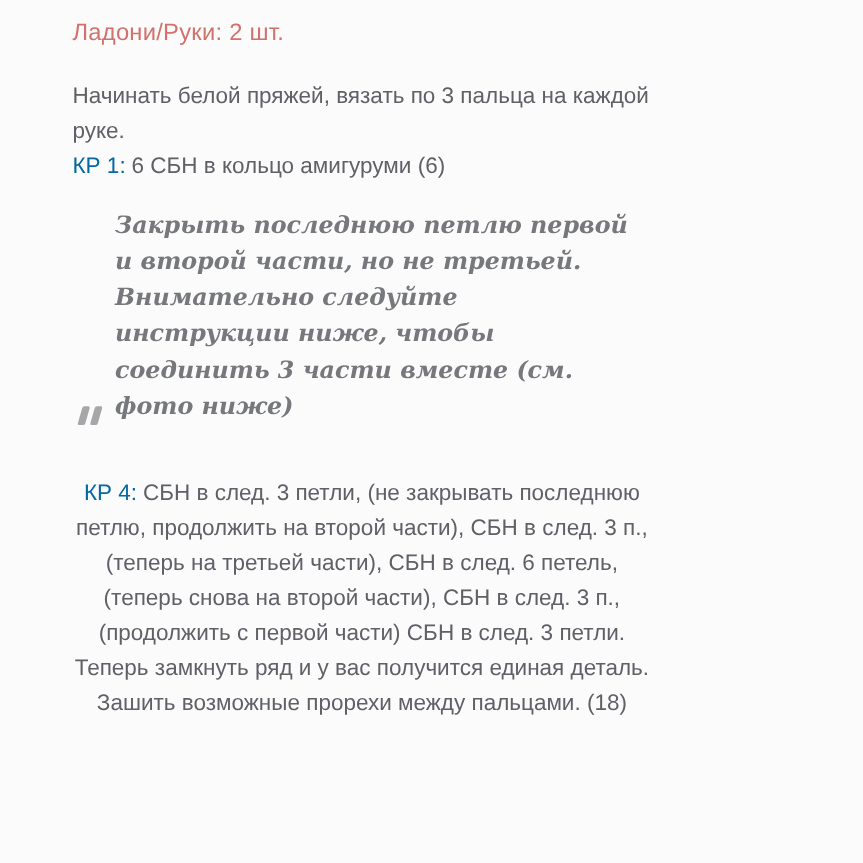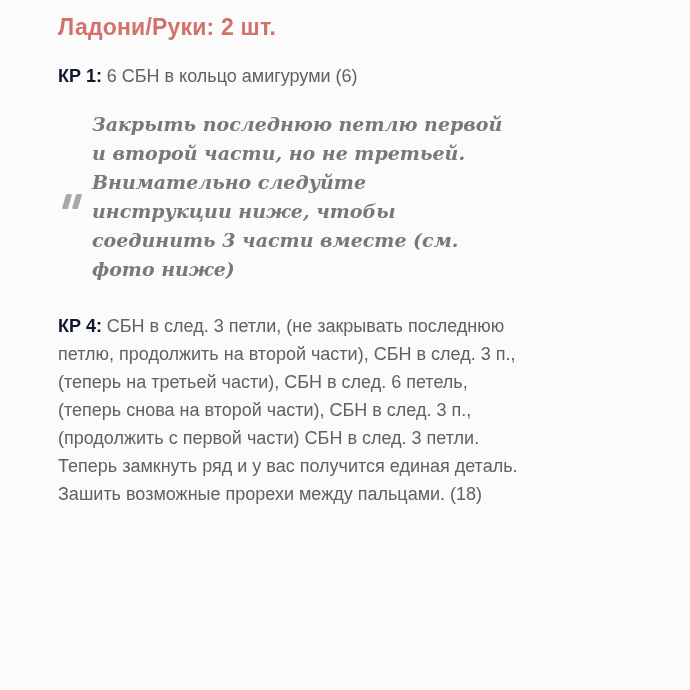--- a/index.html
+++ b/index.html
@@ -15,44 +15,44 @@
     position: relative;
   }
   .page {
     position: absolute;
     top: 14px;
     left: 58px;
     right: 40px;
   }
   .heading {
     margin: 0;
-    font-size: 23px;
+    font-size: 19px;
     line-height: 26px;
-    font-weight: bold;
+    font-weight: normal;
     letter-spacing: 0.2px;
     color: #d2726c;
   }
   .content {
     margin-top: 22px;
   }
   .body {
     margin: 0;
     width: 463px;
     font-size: 18px;
     line-height: 28px;
     color: #606166;
   }
   .body b {
-    font-weight: bold;
-    color: #0f172a;
+    font-weight: normal;
+    color: #0369a1;
     margin-right: 0.26em;
   }
   .quote {
     display: flex;
-    align-items: center;
+    align-items: flex-end;
     margin: 20px 0 0 6px;
   }
   .qmark {
     flex: 0 0 auto;
     display: flex;
     gap: 4px;
     margin-top: 8px;
   }
   .qmark i {
     display: block;
@@ -66,32 +66,34 @@
     margin-left: 12px;
     width: 420px;
     font-family: "DejaVu Serif", "Liberation Serif", serif;
     font-style: italic;
     font-weight: bold;
     font-size: 19px;
     line-height: 29px;
     color: #77787c;
   }
   .final {
-    margin-top: 28px;
+    margin-top: 40px;
+    text-align: center;
   }
 </style>
 </head>
 <body>
 
 <div class="page">
 
   <h1 class="heading">Ладони/Руки: 2 шт.</h1>
 
   <div class="content">
 
+    <p class="body">Начинать белой пряжей, вязать по 3 пальца на каждой руке.</p>
 
     <p class="body"><b>КР 1:</b><span>6 СБН в кольцо амигуруми (6)</span></p>
 
 
 
     <div class="quote">
       <div class="qmark">
           <i></i>
           <i></i>
         </div>

